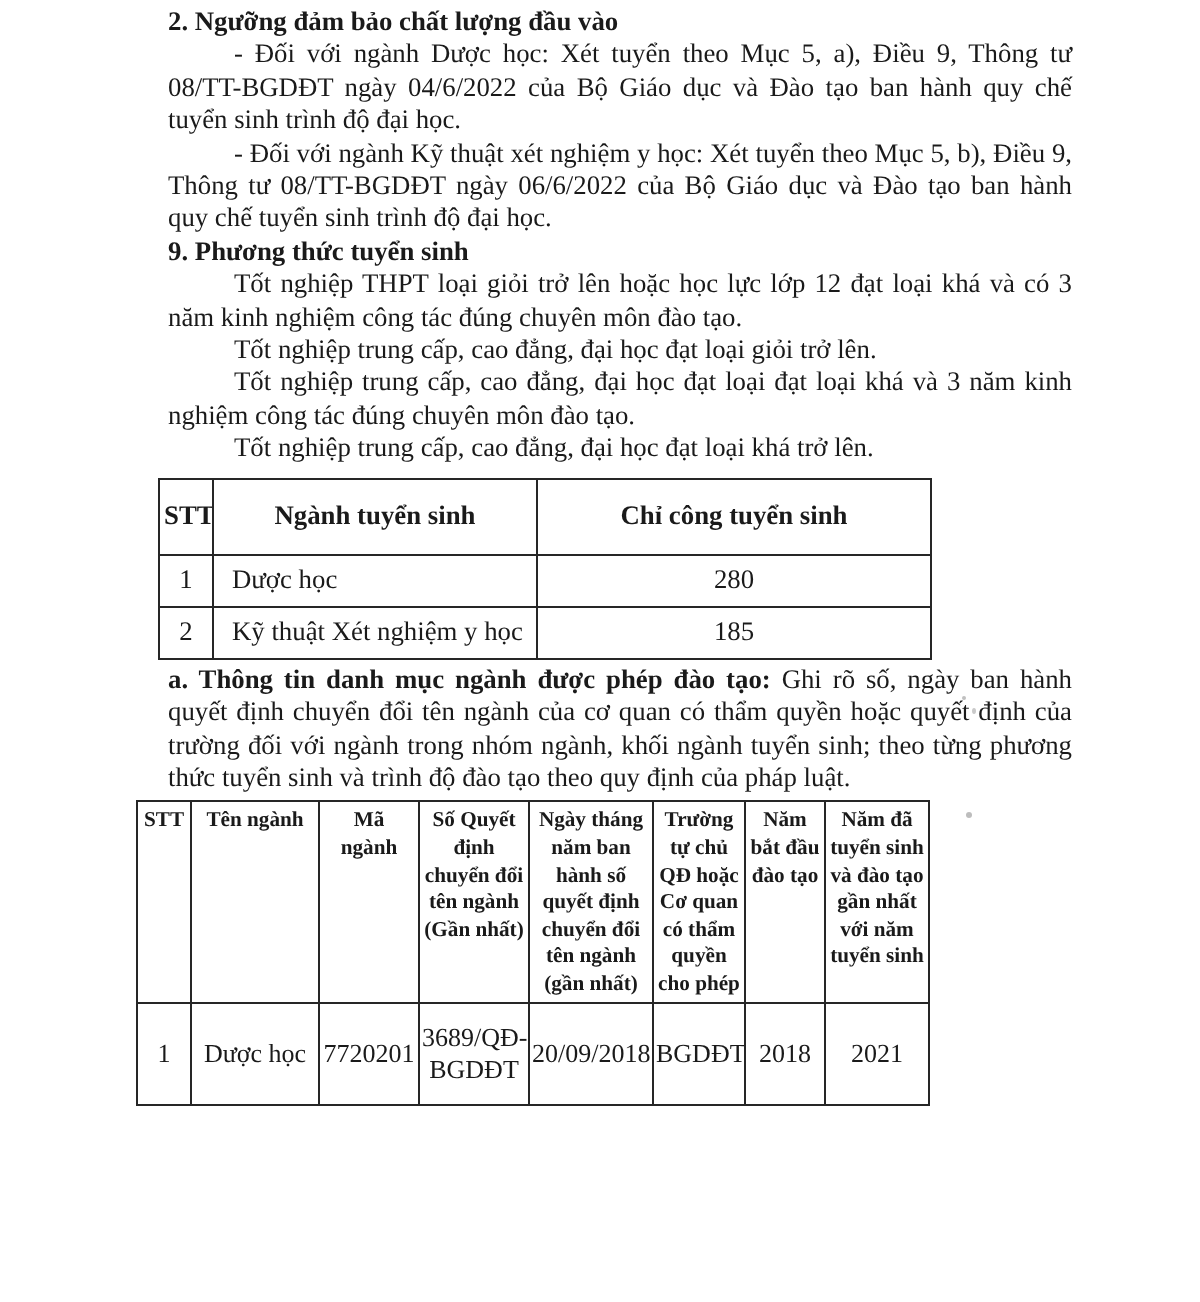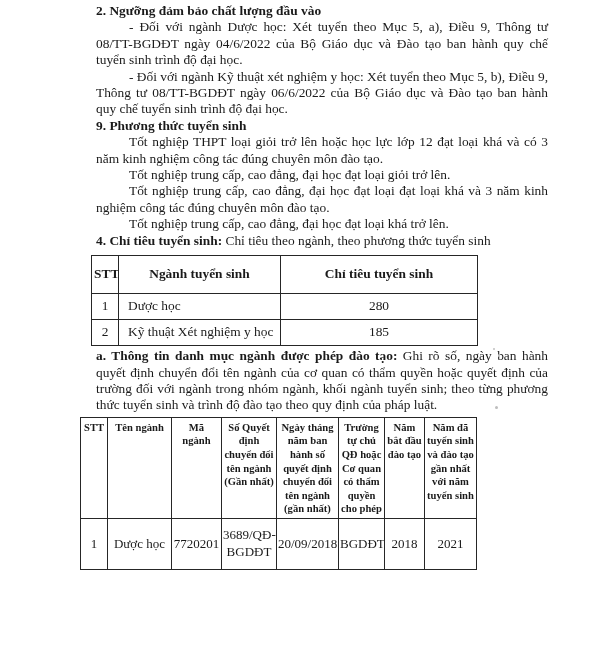--- a/index.html
+++ b/index.html
@@ -1,20 +1,19 @@
 <!DOCTYPE html>
 <html><head>
 <meta charset="utf-8">
 <style>
   html,body { margin:0; padding:0; background:#ffffff; }
   .page {
     position:relative; width:552px; height:651px; overflow:hidden;
     background:#ffffff; color:#1a1a1a;
     font-family:"Liberation Serif","DejaVu Serif",serif;
-    margin-left:12px;
   }
   .content {
     position:absolute; left:84px; top:3px; width:452px;
     font-size:13.4px; line-height:16.4px; text-align:justify;
   }
   .content p { margin:0; }
   .ind { text-indent:33px; }
   .h { font-weight:bold; }
   .b { font-weight:bold; }
 
@@ -55,33 +54,32 @@
     <p class="ind">- Đối với ngành Dược học: Xét tuyển theo Mục 5, a), Điều 9, Thông tư 08/TT-BGDĐT ngày 04/6/2022 của Bộ Giáo dục và Đào tạo ban hành quy chế tuyển sinh trình độ đại học.</p>
     <p class="ind">- Đối với ngành Kỹ thuật xét nghiệm y học: Xét tuyển theo Mục 5, b), Điều 9, Thông tư 08/TT-BGDĐT ngày 06/6/2022 của Bộ Giáo dục và Đào tạo ban hành quy chế tuyển sinh trình độ đại học.</p>
 
     <p class="h">9. Phương thức tuyển sinh</p>
     <p class="ind">Tốt nghiệp THPT loại giỏi trở lên hoặc học lực lớp 12 đạt loại khá và có 3 năm kinh nghiệm công tác đúng chuyên môn đào tạo.</p>
     <p class="ind">Tốt nghiệp trung cấp, cao đẳng, đại học đạt loại giỏi trở lên.</p>
     <p class="ind">Tốt nghiệp trung cấp, cao đẳng, đại học đạt loại đạt loại khá và 3 năm kinh nghiệm công tác đúng chuyên môn đào tạo.</p>
     <p class="ind">Tốt nghiệp trung cấp, cao đẳng, đại học đạt loại khá trở lên.</p>
 
 
-    <p><span class="b">4. Chỉ tiêu tuyển sinh:</span><span> Chỉ tiêu theo ngành, theo phương thức tuyển sinh</span></p>
 
     <table class="t1">
       <colgroup>
           <col style="width:27px">
           <col style="width:162px">
           <col style="width:197px">
         </colgroup>
       <tbody>
           <tr>
         <th>STT</th>
         <th>Ngành tuyển sinh</th>
-        <th>Chỉ tiêu tuyển sinh</th>
+        <th>Chỉ công tuyển sinh</th>
       </tr>
       <tr>
         <td>1</td>
         <td class="name">Dược học</td>
         <td>280</td>
       </tr>
       <tr>
         <td>2</td>
         <td class="name">Kỹ thuật Xét nghiệm y học</td>
         <td>185</td>

